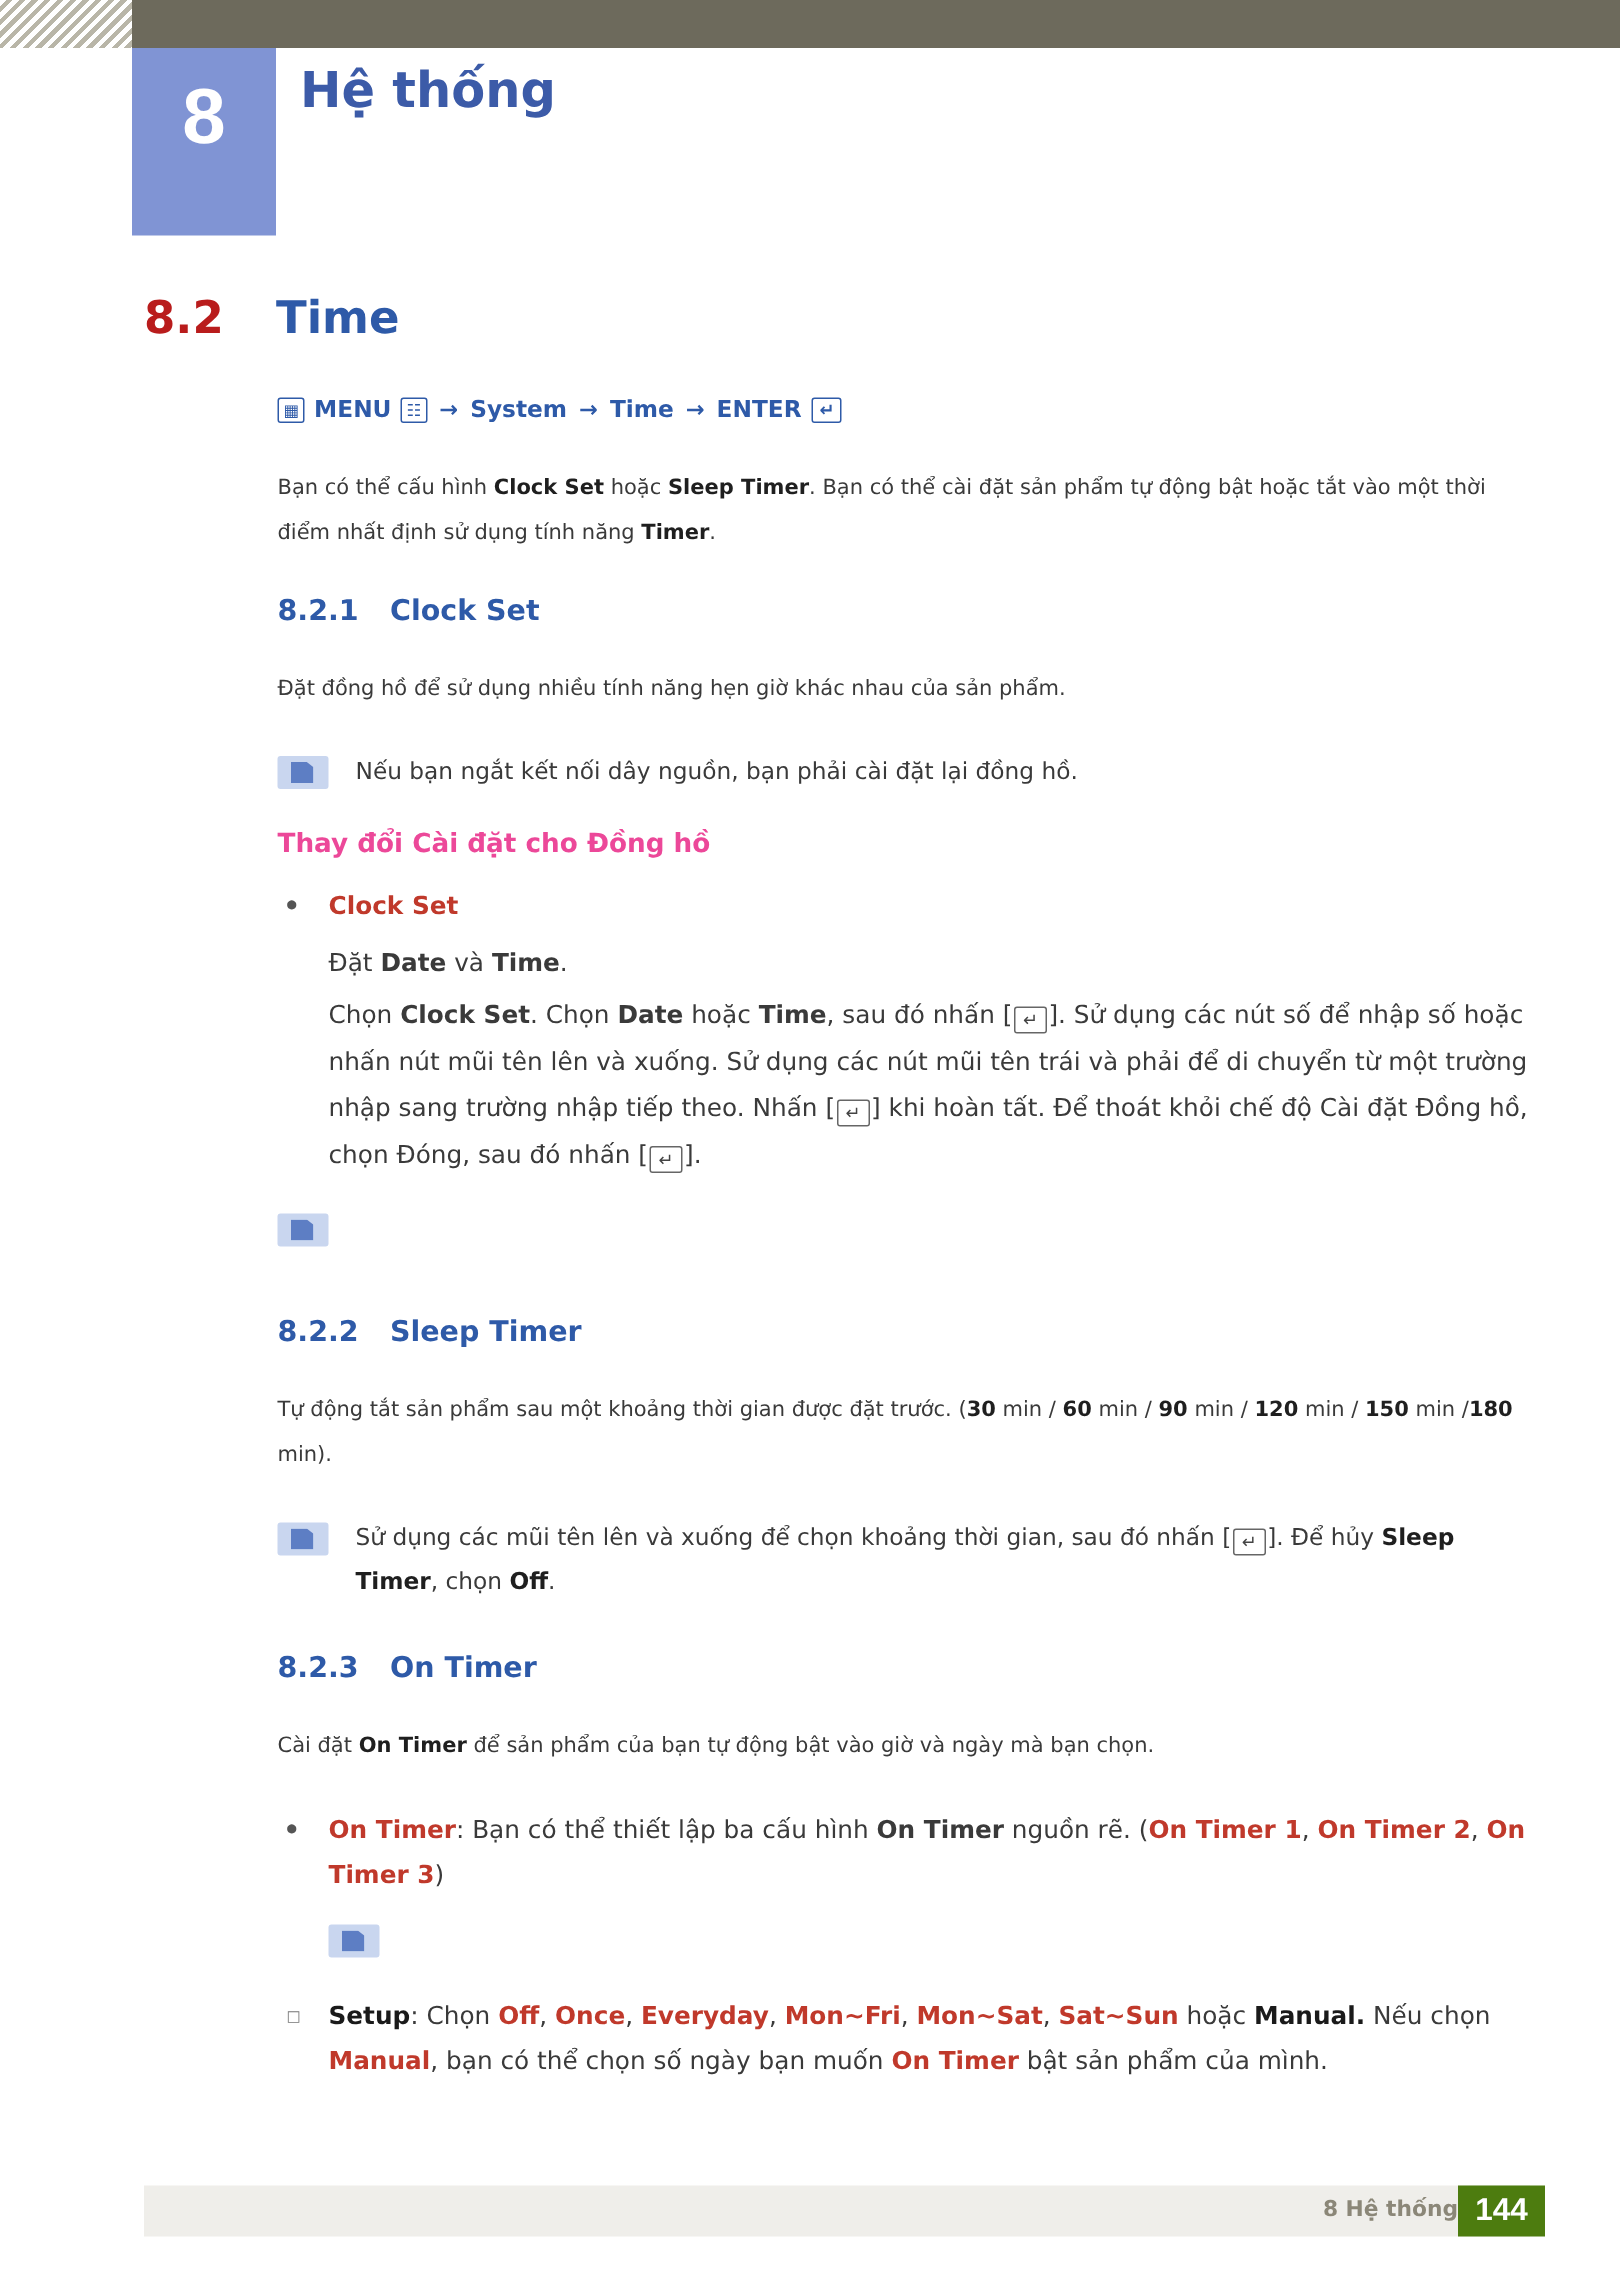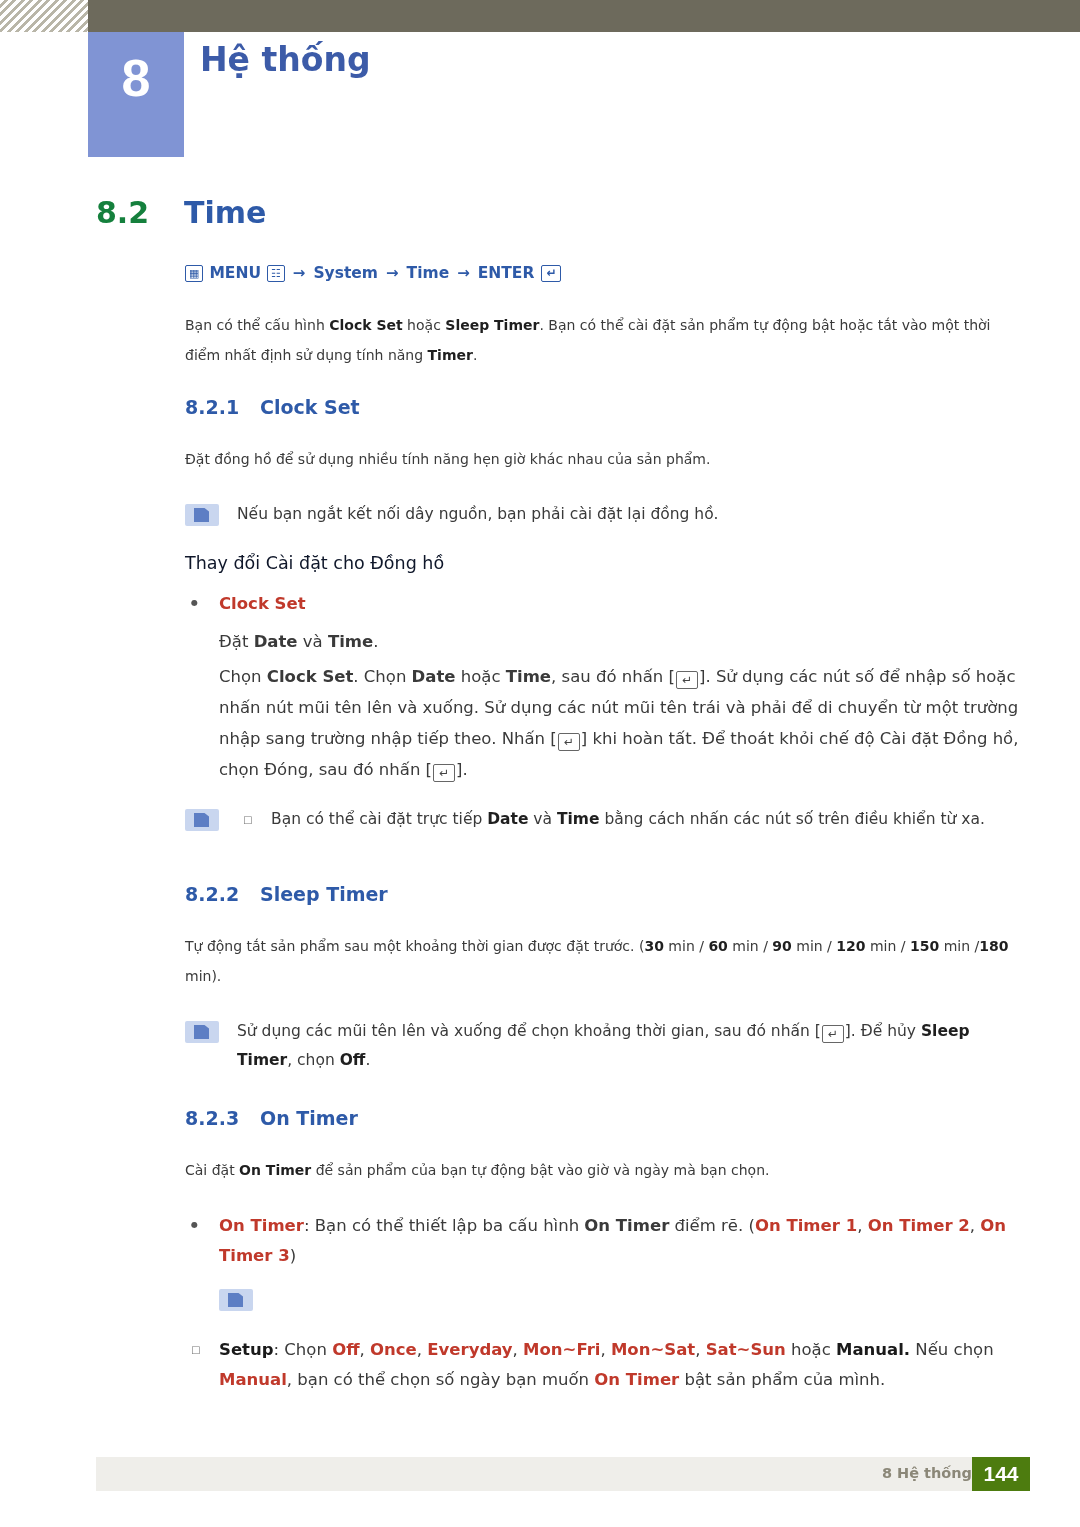--- a/index.html
+++ b/index.html
@@ -70,21 +70,21 @@
 
   .sec-title {
     display: flex;
     align-items: baseline;
     margin-left: 96px;
     margin-bottom: 34px;
   }
   .sec-num {
     font-size: 30px;
     font-weight: bold;
-    color: #15803d;
+    color: #b91c1c;
     width: 88px;
   }
   .sec-name {
     font-size: 30px;
     font-weight: bold;
     color: #2e5aa8;
   }
 
   .menupath {
     margin-left: 185px;
@@ -187,22 +187,22 @@
     color: #3a3a3a;
   }
   .note-body b { color: #1f1f1f; }
 
   .hl-red { color: #c0392b; font-weight: bold; }
   .hl-black { color: #1a1a1a; font-weight: bold; }
 
   .bullet-head {
     margin-left: 185px;
     font-size: 17.5px;
-    font-weight: normal;
-    color: #0f172a;
+    font-weight: bold;
+    color: #ec4899;
     margin-bottom: 16px;
   }
   .bullet-row {
     display: flex;
     margin-left: 185px;
     margin-right: 60px;
     margin-bottom: 4px;
   }
   .bullet-dot {
     flex: none;
@@ -342,24 +342,20 @@
   <div class="sub-block">
     <span>Đặt </span><b>Date</b><span> và </span><b>Time</b><span>.</span>
   </div>
 
   <div class="sub-block">
     <span>Chọn </span><b>Clock Set</b><span>. Chọn </span><b>Date</b><span> hoặc </span><b>Time</b><span>, sau đó nhấn [</span><span class="key">↵</span><span>]. Sử dụng các nút số để nhập số hoặc nhấn nút mũi tên lên và xuống. Sử dụng các nút mũi tên trái và phải để di chuyển từ một trường nhập sang trường nhập tiếp theo. Nhấn [</span><span class="key">↵</span><span>] khi hoàn tất. Để thoát khỏi chế độ Cài đặt Đồng hồ, chọn Đóng, sau đó nhấn [</span><span class="key">↵</span><span>].</span>
   </div>
 
   <div class="note" style="margin-top:20px;">
     <div class="note-icon"></div>
-    <div class="note-body" style="display:flex;">
-      <span class="sq-dot"></span>
-      <span style="flex:1;"><span>Bạn có thể cài đặt trực tiếp </span><b>Date</b><span> và </span><b>Time</b><span> bằng cách nhấn các nút số trên điều khiển từ xa.</span></span>
-    </div>
   </div>
 
   <div class="subsec" style="margin-top:46px;align-items:center;">
     <span class="subsec-num">8.2.2</span>
     <span class="subsec-name">Sleep Timer</span>
   </div>
 
   <div class="para">
     <span>Tự động tắt sản phẩm sau một khoảng thời gian được đặt trước. (</span><b>30</b><span> min / </span><b>60</b><span> min / </span><b>90</b><span> min / </span><b>120</b><span> min / </span><b>150</b><span> min /</span><b>180</b><span> min).</span>
   </div>
@@ -376,21 +372,21 @@
     <span class="subsec-name">On Timer</span>
   </div>
 
   <div class="para">
     <span>Cài đặt </span><b>On Timer</b><span> để sản phẩm của bạn tự động bật vào giờ và ngày mà bạn chọn.</span>
   </div>
 
   <div class="bullet-row">
     <div class="bullet-dot"></div>
     <div class="bullet-text">
-      <b class="hl-red">On Timer</b><span>: Bạn có thể thiết lập ba cấu hình </span><b>On Timer</b><span> điểm rẽ. (</span><b class="hl-red">On Timer 1</b><span>, </span><b class="hl-red">On Timer 2</b><span>, </span><b class="hl-red">On Timer 3</b><span>)</span>
+      <b class="hl-red">On Timer</b><span>: Bạn có thể thiết lập ba cấu hình </span><b>On Timer</b><span> nguồn rẽ. (</span><b class="hl-red">On Timer 1</b><span>, </span><b class="hl-red">On Timer 2</b><span>, </span><b class="hl-red">On Timer 3</b><span>)</span>
     </div>
   </div>
 
   <div class="note" style="margin-top:14px;">
     <div class="note-icon" style="margin-left:34px;"></div>
   </div>
 
   <div class="bullet-row">
     <div class="sq-dot"></div>
     <div class="bullet-text">

